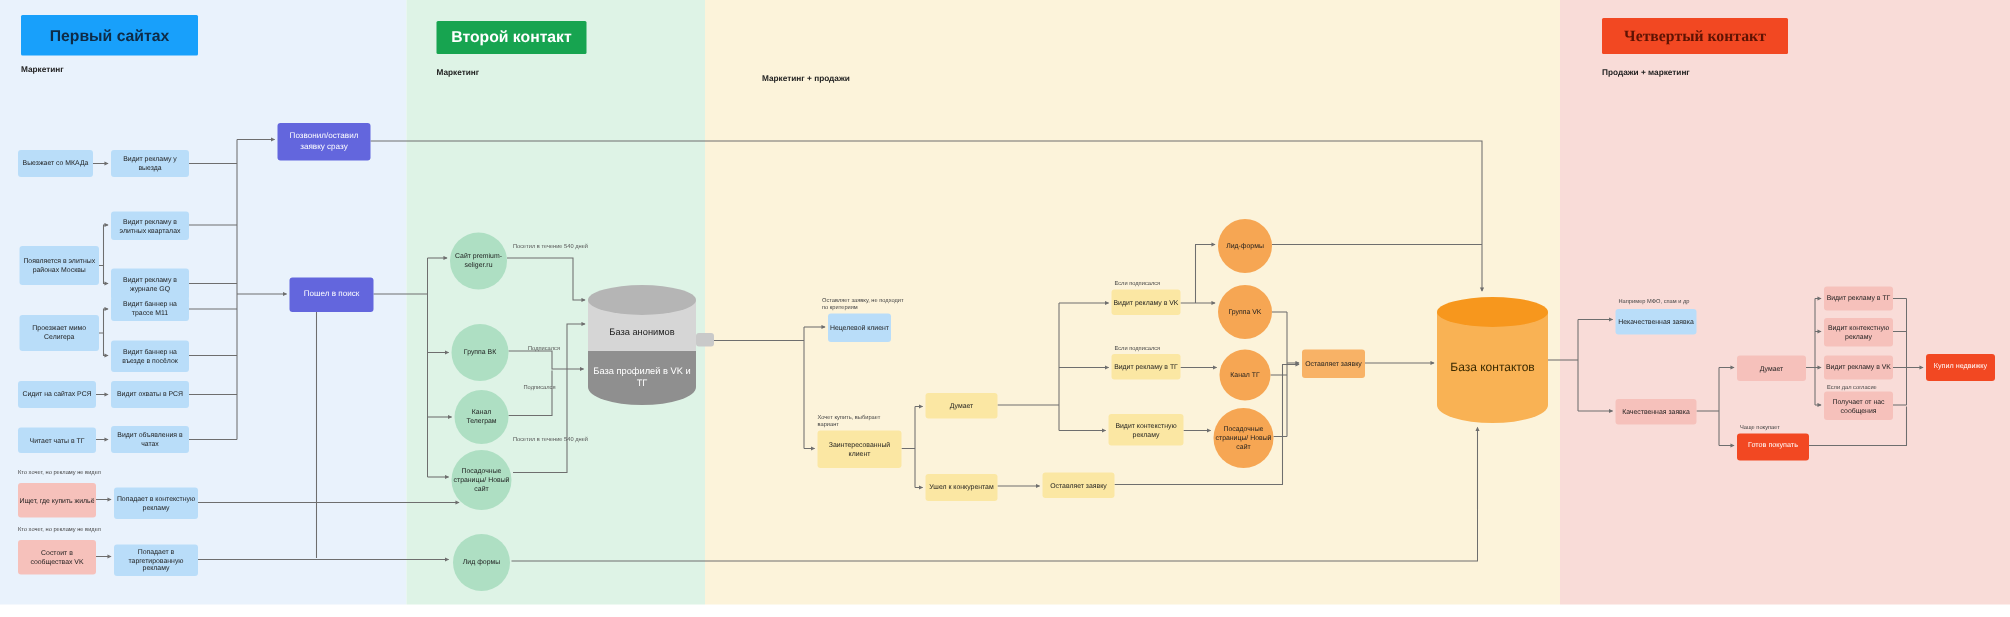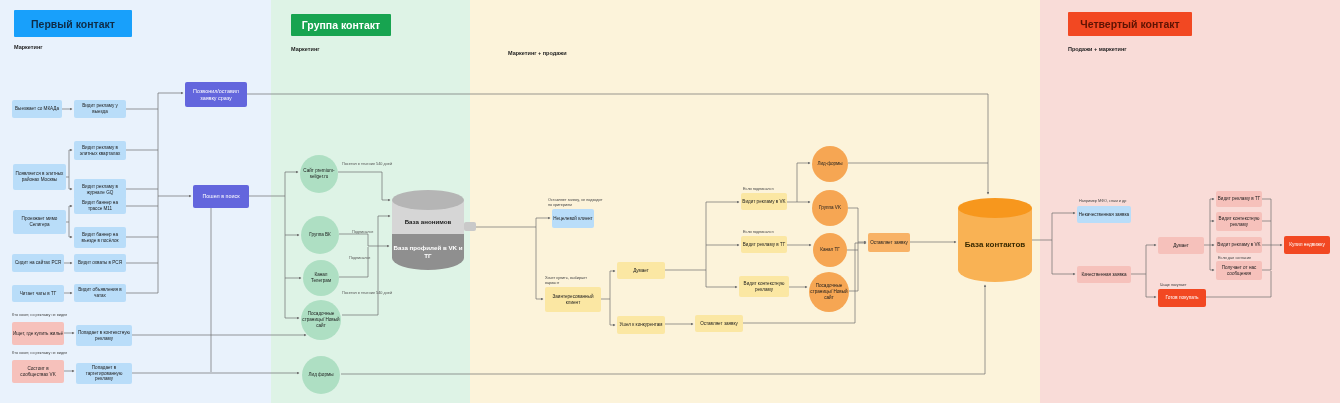--- a/index.html
+++ b/index.html
@@ -8,41 +8,41 @@
   .section{position:absolute;top:0;height:403px;}
   .sec1{left:0;width:271px;background:#e9f2fc;}
   .sec2{left:271px;width:199px;background:#def3e6;}
   .sec3{left:470px;width:570px;background:#fcf3da;}
   .sec4{left:1040px;width:300px;background:#f9dcd8;}
   .header{position:absolute;display:flex;align-items:center;justify-content:center;
           font-weight:bold;font-size:10.5px;border-radius:1px;}
   .h1{left:14px;top:10px;width:118px;height:27px;background:#18a0fb;color:#0e2b46;}
   .h2{left:291px;top:14px;width:100px;height:22px;background:#17a450;color:#ffffff;}
   .h3{left:508px;top:16px;width:100px;height:24px;background:#fccd1d;color:#4a3a00;}
-  .h4{left:1068px;top:12px;width:124px;height:24px;background:#f24822;color:#5e1303;}
+  .h4{left:1068px;top:12px;width:124px;height:24px;background:#f24822;color:#5e1303;font-family:Liberation Serif, serif;}
   .subtitle{position:absolute;font-size:5.5px;font-weight:bold;color:#222;}
   .node{position:absolute;display:flex;align-items:center;justify-content:center;
         text-align:center;font-size:4.6px;line-height:1.25;color:#1c1c1c;
         border-radius:2px;padding:1px;box-sizing:border-box;}
   .n-lblue{background:#b9ddf9;}
   .n-pink{background:#f6c1bb;}
   .n-purple{background:#6366dd;color:#ffffff;font-size:5.4px;}
   .n-yellow{background:#fbe7a3;}
   .n-orange{background:#f8b266;}
   .n-red{background:#f24822;color:#ffffff;font-size:4.8px;}
   .circle{border-radius:50%;}
   .c-green{background:#aedfc3;}
   .c-orange{background:#f6a653;}
   .edge-label{position:absolute;font-size:3.8px;color:#555;white-space:nowrap;}
   .caption{position:absolute;font-size:3.8px;color:#444;line-height:1.2;width:70px;}
   svg.edges{position:absolute;left:0;top:0;pointer-events:none;}
   .cyl{position:absolute;}
   .cyl .ellipse{position:absolute;left:0;right:0;top:0;height:20px;border-radius:50%;z-index:2;}
   .cyl .body{position:absolute;left:0;right:0;top:10px;bottom:0;
-             border-radius:0 0 50% 50% / 0 0 12px 12px;overflow:hidden;z-index:1;font-weight:bold;}
+             border-radius:0 0 50% 50% / 0 0 12px 12px;overflow:hidden;z-index:1;}
   .cyl .seg{position:absolute;left:0;right:0;display:flex;align-items:center;
             justify-content:center;text-align:center;}
   .stub{position:absolute;background:#c9c9c9;border-radius:2px;}
 </style>
 </head>
 <body>
 
 <div class="board">
 
   <div class="section sec1"></div>
@@ -134,23 +134,23 @@
       <polyline points="1262,199 1271,199"></polyline>
       <polyline points="1262,221 1271,221"></polyline>
       <polyline points="1262,245 1271,245"></polyline>
       <polyline points="1262,270 1271,270"></polyline>
       <polyline points="1271,199 1271,270"></polyline>
       <polyline points="1271,245 1282,245" marker-end="url(#arr)"></polyline>
       <polyline points="1206,297 1271,297 1271,271"></polyline>
     </g>
   </svg>
 
-  <div class="header h1">Первый контакт</div>
+  <div class="header h1">Первый сайтах</div>
   <div class="subtitle" style="left:14px;top:44px;">Маркетинг</div>
-  <div class="header h2">Группа контакт</div>
+  <div class="header h2">Второй контакт</div>
   <div class="subtitle" style="left:291px;top:46px;">Маркетинг</div>
   <div class="subtitle" style="left:508px;top:50px;">Маркетинг + продажи</div>
   <div class="header h4">Четвертый контакт</div>
   <div class="subtitle" style="left:1068px;top:46px;">Продажи + маркетинг</div>
 
   <div class="node n-lblue" style="left:12px;top:100px;width:50px;height:18px;">Выезжает со МКАДа</div>
   <div class="node n-lblue" style="left:74px;top:100px;width:52px;height:18px;">Видит рекламу у выезда</div>
   <div class="node n-lblue" style="left:13px;top:164px;width:53px;height:26px;">Появляется в элитных районах Москвы</div>
   <div class="node n-lblue" style="left:74px;top:141px;width:52px;height:19px;">Видит рекламу в элитных кварталах</div>
   <div class="node n-lblue" style="left:74px;top:179px;width:52px;height:21px;">Видит рекламу в журнале GQ</div>

